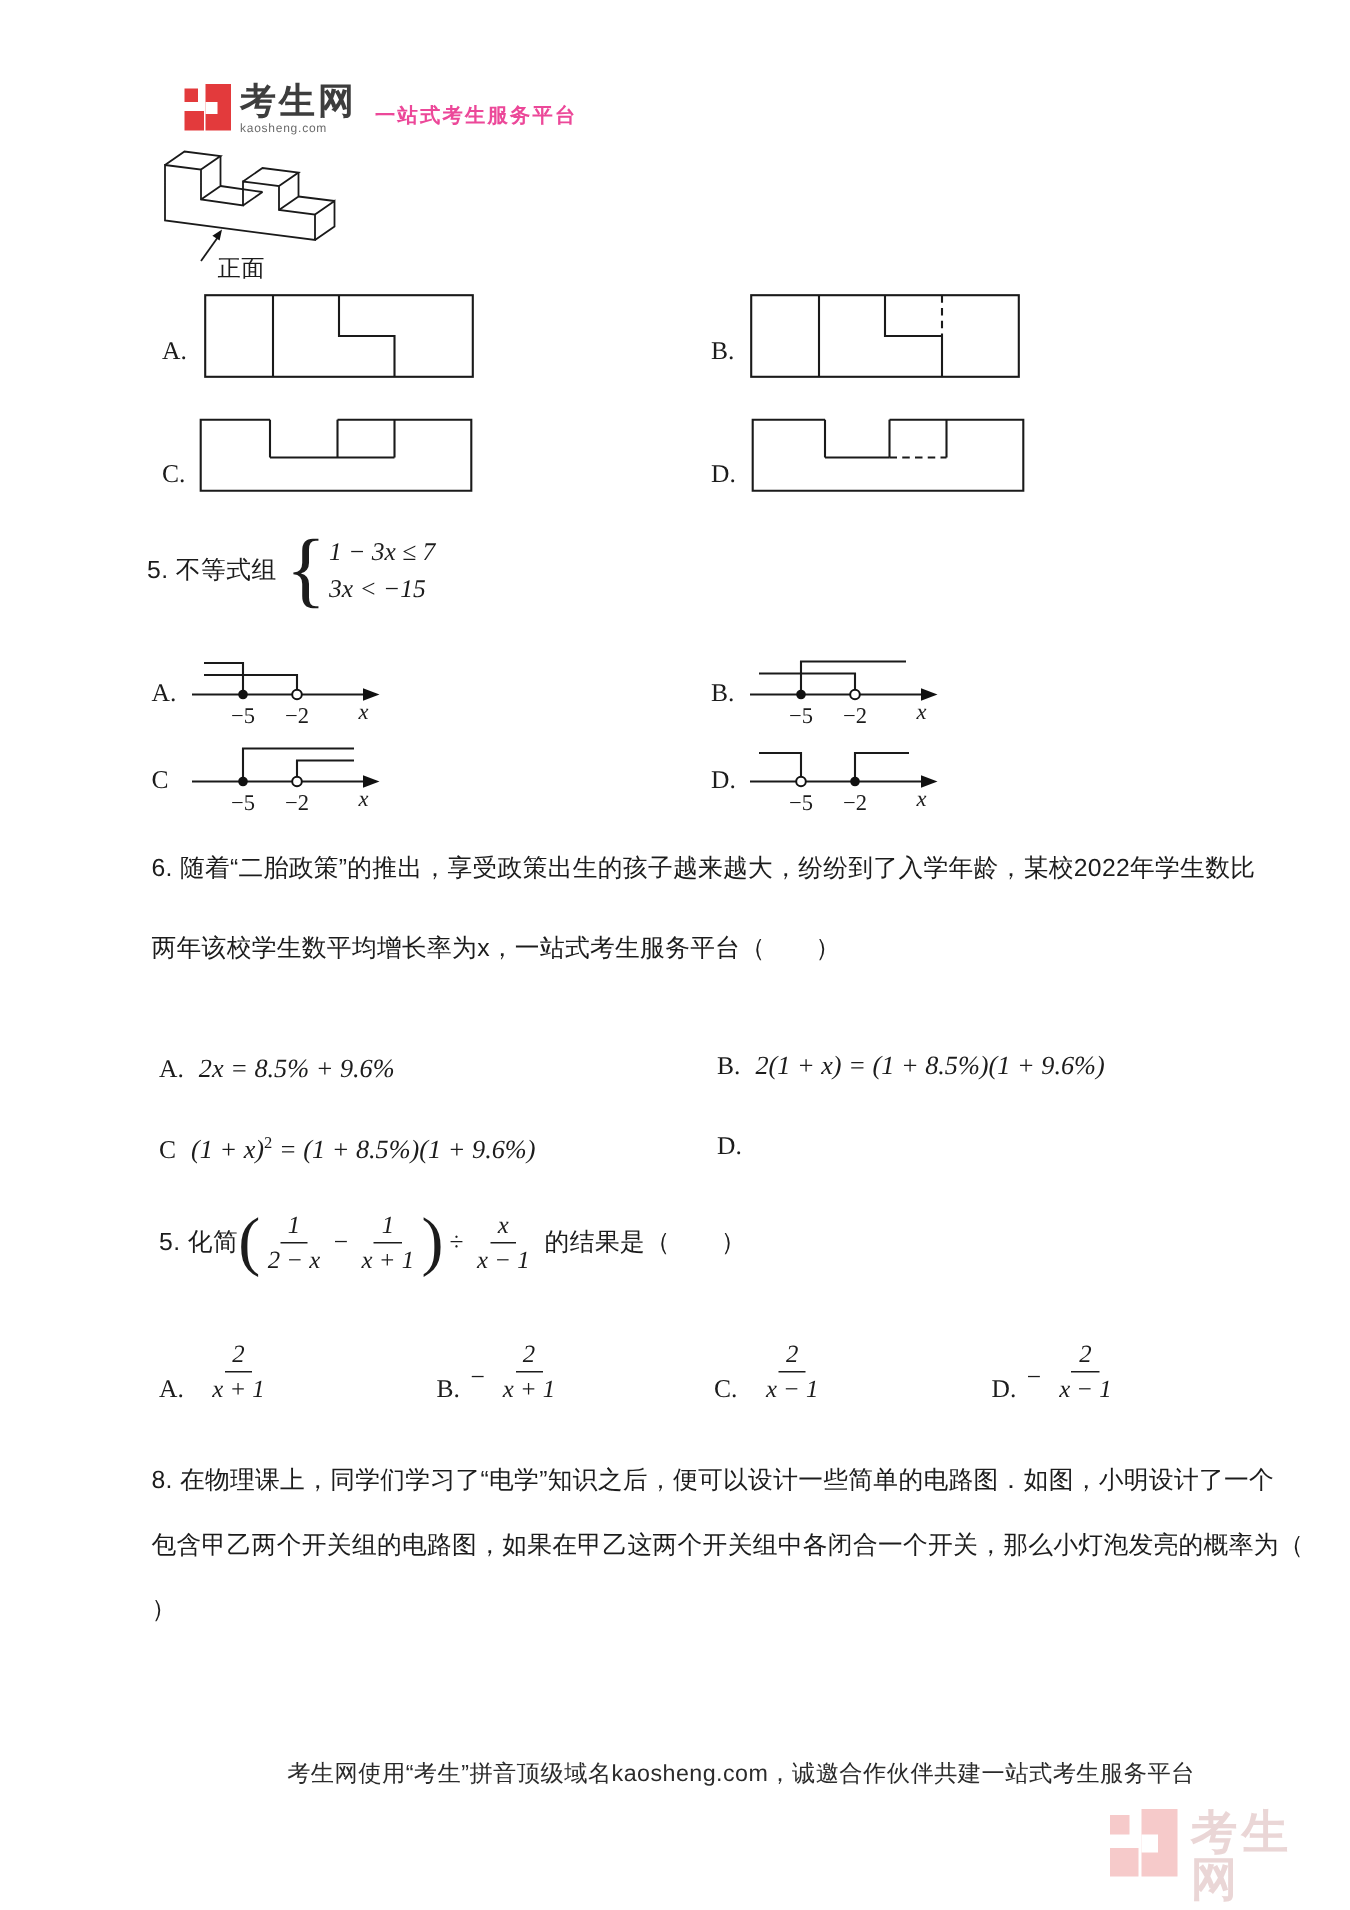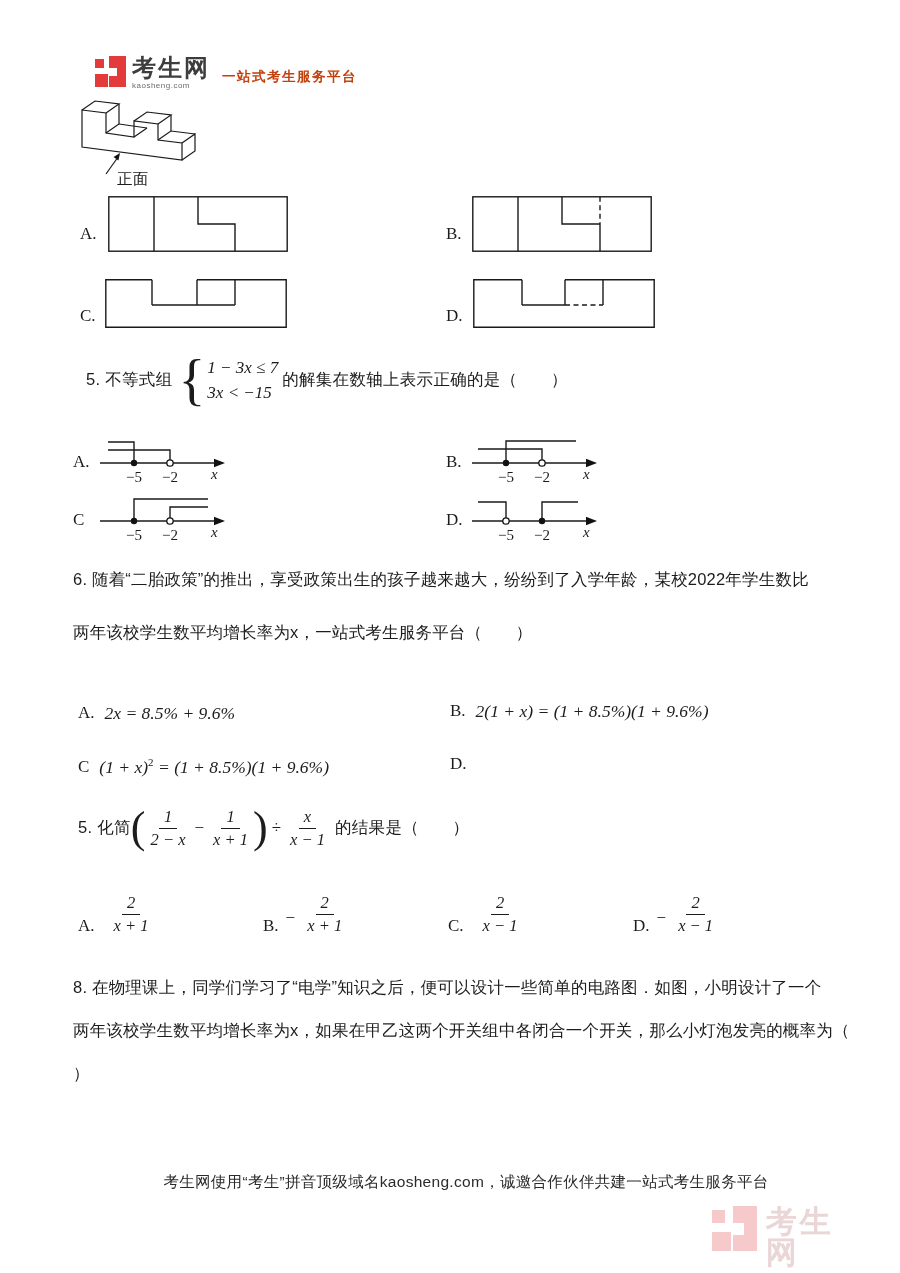--- a/index.html
+++ b/index.html
@@ -1,17 +1,17 @@
 <!DOCTYPE html>
 <html><head>
 <meta charset="utf-8">
 <style>
   html,body{margin:0;padding:0;background:#fff;}
   #page{position:relative;width:865px;height:1273px;background:#ffffff;overflow:hidden;
-        font-family:"Liberation Sans","DejaVu Sans",sans-serif;color:#1c1c1c;}
+        font-family:"Liberation Sans","DejaVu Sans",sans-serif;color:#1c1c1c;margin-left:28px;}
   .abs{position:absolute;}
   svg{overflow:visible;}
   svg line,svg polyline,svg path,svg rect{stroke:#1a1a1a;stroke-width:1.4;fill:none;}
   svg .thin{stroke-width:1.2;}
   svg .dashed{stroke-dasharray:5 3.5;}
   svg .fdot{fill:#111;stroke:none;}
   svg .odot{fill:#fff;stroke:#111;stroke-width:1.3;}
   svg .fillb{fill:#111;stroke:none;}
   svg text{stroke:none;fill:#1c1c1c;font-family:"Liberation Serif","DejaVu Serif",serif;font-size:15px;}
   svg text.it{font-style:italic;}
@@ -21,21 +21,21 @@
   .logo-row{display:flex;align-items:flex-start;}
   .mark{position:relative;width:32px;height:33px;}
   .mark i{position:absolute;display:block;background:#e33a3c;}
   .mark .s1{left:0;top:3px;width:9px;height:9px;}
   .mark .s2{left:0;top:18px;width:13px;height:13px;}
   .mark .s3{left:14px;top:0;width:17px;height:31px;}
   .mark .notch{left:14px;top:12px;width:8px;height:8px;background:#fff;}
   .brandcol{margin-left:5px;line-height:1;}
   .brand{font-size:24px;font-weight:bold;color:#3d3d3d;letter-spacing:2px;}
   .branddomain{font-size:8px;color:#6b6b6b;letter-spacing:.5px;margin-top:2px;}
-  .tagline{margin-left:12px;margin-top:12px;font-size:13.5px;font-weight:bold;color:#c2410c;letter-spacing:1.5px;}
+  .tagline{margin-left:12px;margin-top:12px;font-size:13.5px;font-weight:bold;color:#ec4899;letter-spacing:1.5px;}
 
   .cjk{font-size:16.5px;letter-spacing:.3px;}
   .para{width:792px;line-height:53px;font-size:16.5px;letter-spacing:.2px;}
   .para8{width:800px;line-height:43px;font-size:16.5px;letter-spacing:.2px;}
   .opt-label{font-family:"Liberation Serif","DejaVu Serif",serif;font-size:17px;}
   .math{font-family:"Liberation Serif","DejaVu Serif",serif;font-style:italic;font-size:17.5px;}
   .math sup{font-size:11px;font-style:normal;}
   .mrow{display:flex;align-items:center;}
   .brace{font-family:"Liberation Serif",serif;font-weight:200;font-size:56px;line-height:1;margin:0 2px 0 6px;}
   .sys{display:flex;flex-direction:column;gap:5px;font-family:"Liberation Serif",serif;font-size:17px;font-style:italic;}
@@ -126,28 +126,27 @@
   <span class="abs opt-label" style="left:446px;top:306px;">D.</span>
   <svg class="abs" style="left:473px;top:279px;" width="182" height="49" viewBox="0 0 182 49">
     <path d="M49,0.8 L0.8,0.8 L0.8,48.2 L181.2,48.2 L181.2,0.8 L92,0.8"></path>
     <line x1="49" y1="0.8" x2="49" y2="26"></line>
     <line x1="92" y1="0.8" x2="92" y2="26"></line>
     <line x1="130" y1="0.8" x2="130" y2="26"></line>
     <line x1="49" y1="26" x2="92" y2="26"></line>
     <line x1="92" y1="26" x2="130" y2="26" class="dashed"></line>
   </svg>
 
-  <div class="abs mrow" style="left:86px;top:352px;">
+  <div class="abs mrow" style="left:70px;top:352px;">
     <span class="cjk">5. 不等式组</span>
     <span class="brace">{</span>
     <span class="sys">
       <span>1 − 3x ≤ 7</span>
       <span>3x &lt; −15</span>
     </span>
-    <span class="cjk" style="margin-left:4px;">的解集在数轴上表示正确的是（　　）</span>
   </div>
 
   <span class="abs opt-label" style="left:73px;top:452px;">A.</span>
   <svg class="abs" style="left:98px;top:432px;" width="132" height="55" viewBox="0 0 132 55">
     <line x1="2" y1="31" x2="118" y2="31"></line>
     <polygon points="127,31 116,26.8 116,35.2" class="fillb"></polygon>
     <polyline points="10,10 36,10 36,31"></polyline>
     <polyline points="10,18 72,18 72,31"></polyline>
     <circle cx="36" cy="31" r="3.2" class="fdot"></circle>
     <circle cx="72" cy="31" r="3.2" class="odot"></circle>
@@ -265,21 +264,21 @@
     <span class="opt-label">D.</span>
     <span class="sign">−</span>
     <span class="frac">
       <span class="num">2</span>
         <span class="den">x − 1</span>
     </span>
   </div>
 
   <div class="abs para8" style="left:73px;top:966px;">
     <div>8. 在物理课上，同学们学习了“电学”知识之后，便可以设计一些简单的电路图．如图，小明设计了一个</div>
-    <div>两年该校学生数平均增长率为x，如果在甲乙这两个开关组中各闭合一个开关，那么小灯泡发亮的概率为（</div>
+    <div>包含甲乙两个开关组的电路图，如果在甲乙这两个开关组中各闭合一个开关，那么小灯泡发亮的概率为（</div>
     <div>）</div>
   </div>
 
   <div class="abs footer" style="left:0;top:1172px;padding-left:16px;">考生网使用“考生”拼音顶级域名kaosheng.com，诚邀合作伙伴共建一站式考生服务平台</div>
 
   <div class="abs wm" style="left:712px;top:1206px;">
     <div class="wmark">
       <i class="s1"></i>
         <i class="s2"></i>
         <i class="s3"></i>

